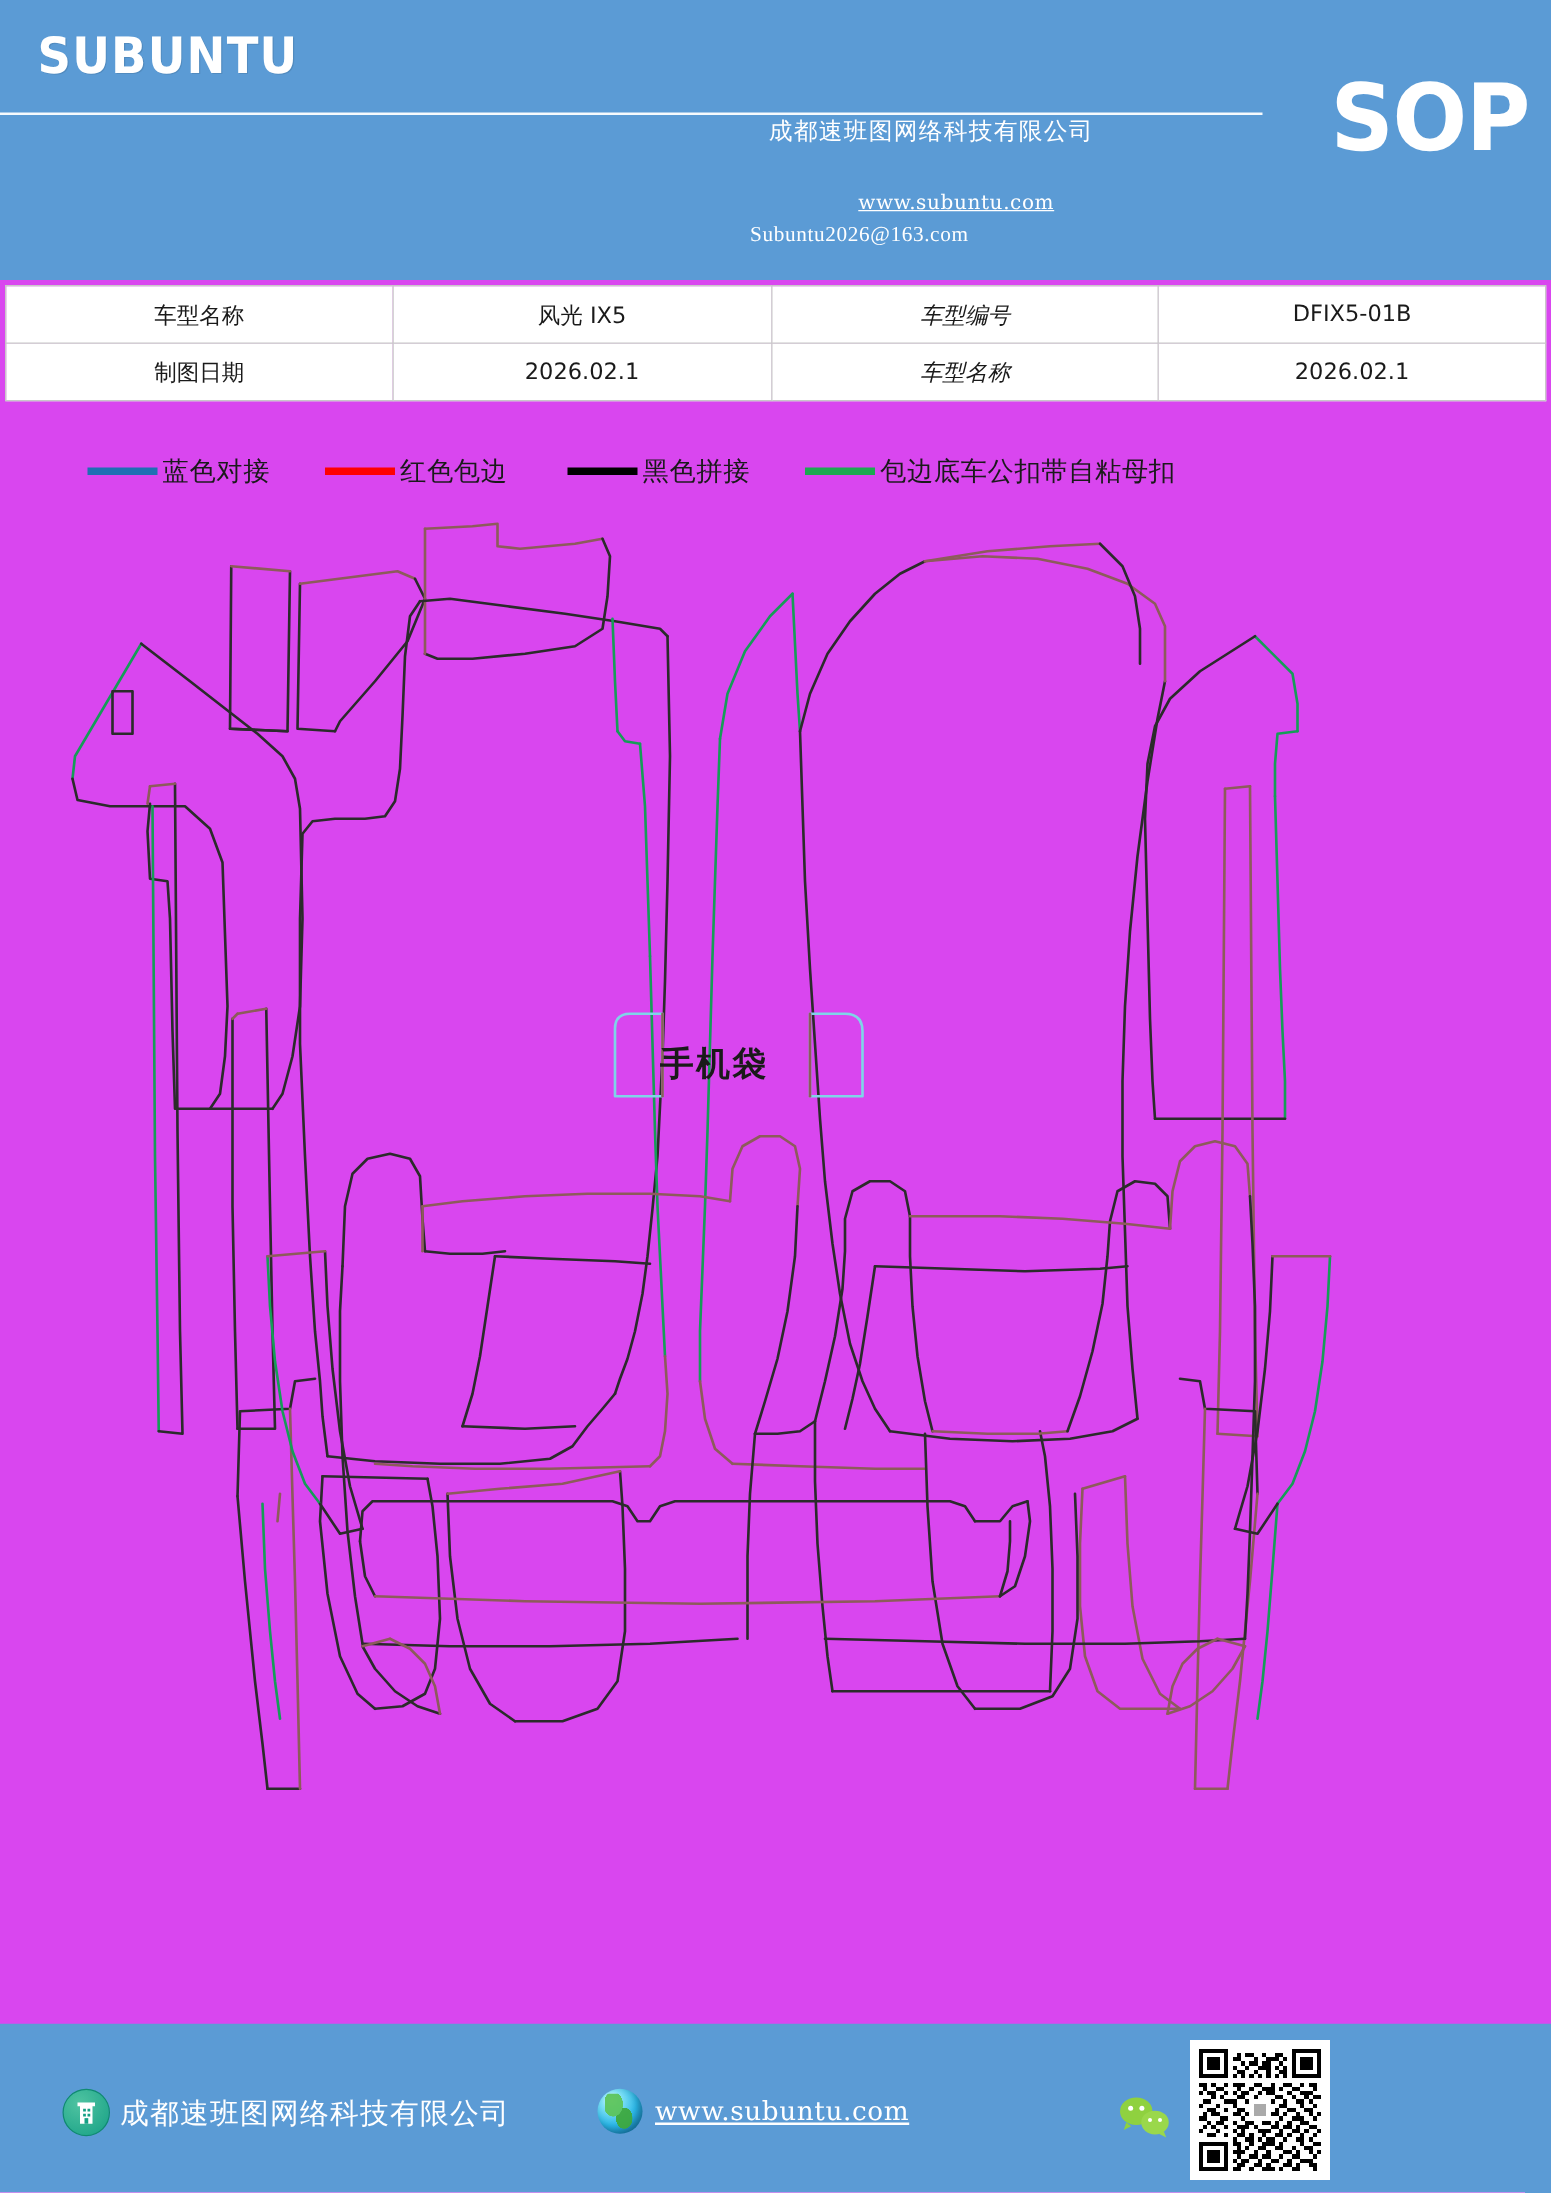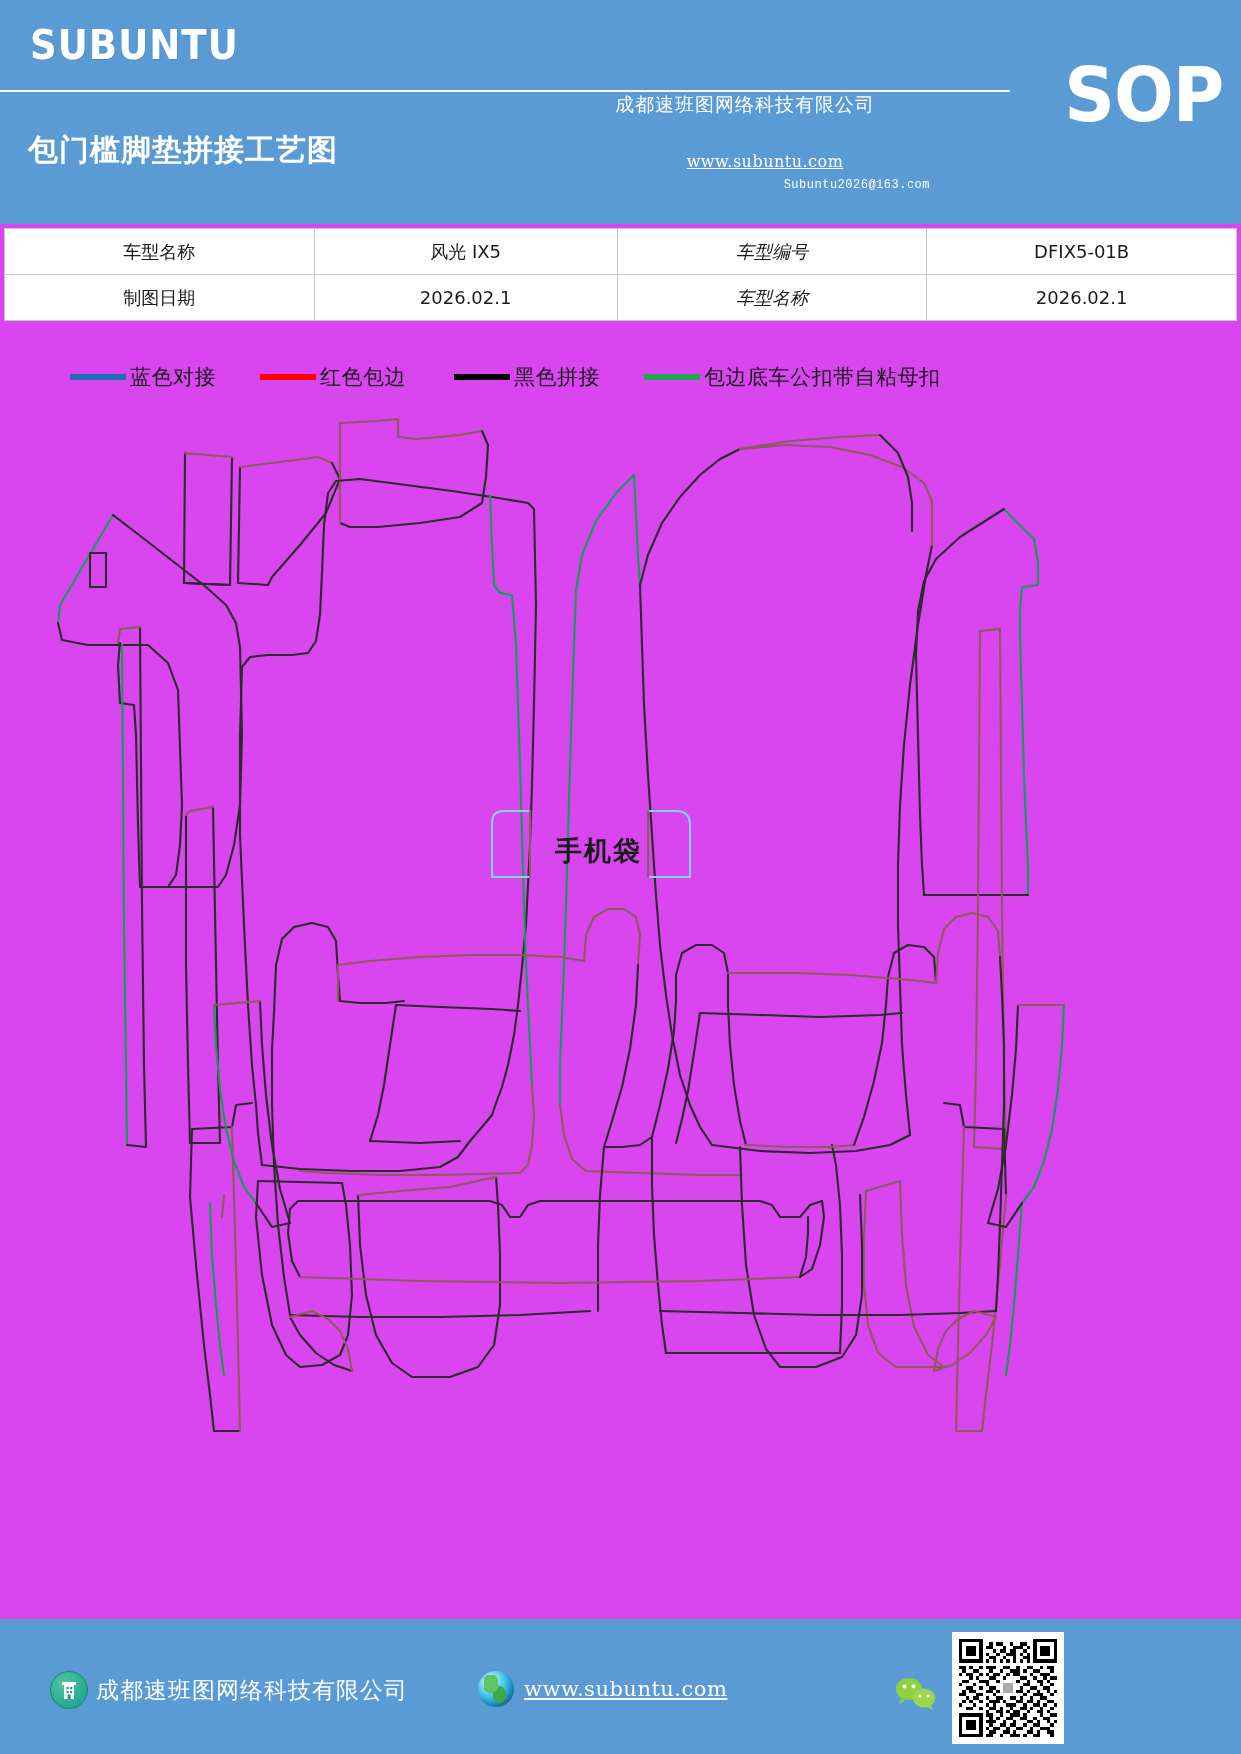--- a/index.html
+++ b/index.html
@@ -44,23 +44,23 @@
   }
   .hdr-url {
     position:absolute; left:600px; top:152px; width:330px;
     text-align:center;
     font-family:"DejaVu Serif", serif;
     font-size:16px; color:#ffffff; text-decoration:underline;
     letter-spacing:0.5px;
   }
   .hdr-mail {
     position:absolute; left:600px; top:178px; width:330px;
-    text-align:right;
-    font-family:Liberation Mono, monospace;
-    font-size:12px; color:#ffffff; letter-spacing:0.5px;
+    text-align:left;
+    font-family:Liberation Serif, serif;
+    font-size:17px; color:#ffffff; letter-spacing:0.5px;
   }
   .sop {
     position:absolute; right:18px; top:58px;
     font-family:"DejaVu Sans", sans-serif;
     font-weight:bold; font-size:74px; color:#ffffff;
     letter-spacing:-1px; line-height:1;
     transform:scaleX(0.95); transform-origin:right center;
   }
 
   
@@ -100,21 +100,20 @@
   .drawing {
     position:absolute; left:0; top:405px; width:1241px; height:1075px;
   }
   .drawing svg { display:block; width:1241px; height:1075px; }
 
   .phone-pocket-label {
     position:absolute; left:528px; top:428px;
     font-family:"DejaVu Sans", sans-serif;
     font-size:27px; font-weight:bold; color:#1a1a1a;
     letter-spacing:2px;
-    padding-left:27px;
   }
 
   
   .footer {
     position:absolute; left:0; bottom:0; width:1241px; height:135px;
     background:#5b9bd5;
   }
   .f-company {
     position:absolute; left:50px; top:52px;
     display:flex; align-items:center;
@@ -164,21 +163,20 @@
   .f-qr svg { display:block; }
 </style>
 </head>
 <body>
 
 <div class="page">
 
   <div class="header">
     <div class="logo">SUBUNTU</div>
     <div class="hdr-rule"></div>
-    <div class="doc-title">包门槛脚垫拼接工艺图</div>
     <div class="company-head">成都速班图网络科技有限公司</div>
     <div class="hdr-url">www.subuntu.com</div>
     <div class="hdr-mail">Subuntu2026@163.com</div>
     <div class="sop">SOP</div>
   </div>
 
   <table class="info-table">
     <tbody>
       <tr>
         <td class="k">车型名称</td>

